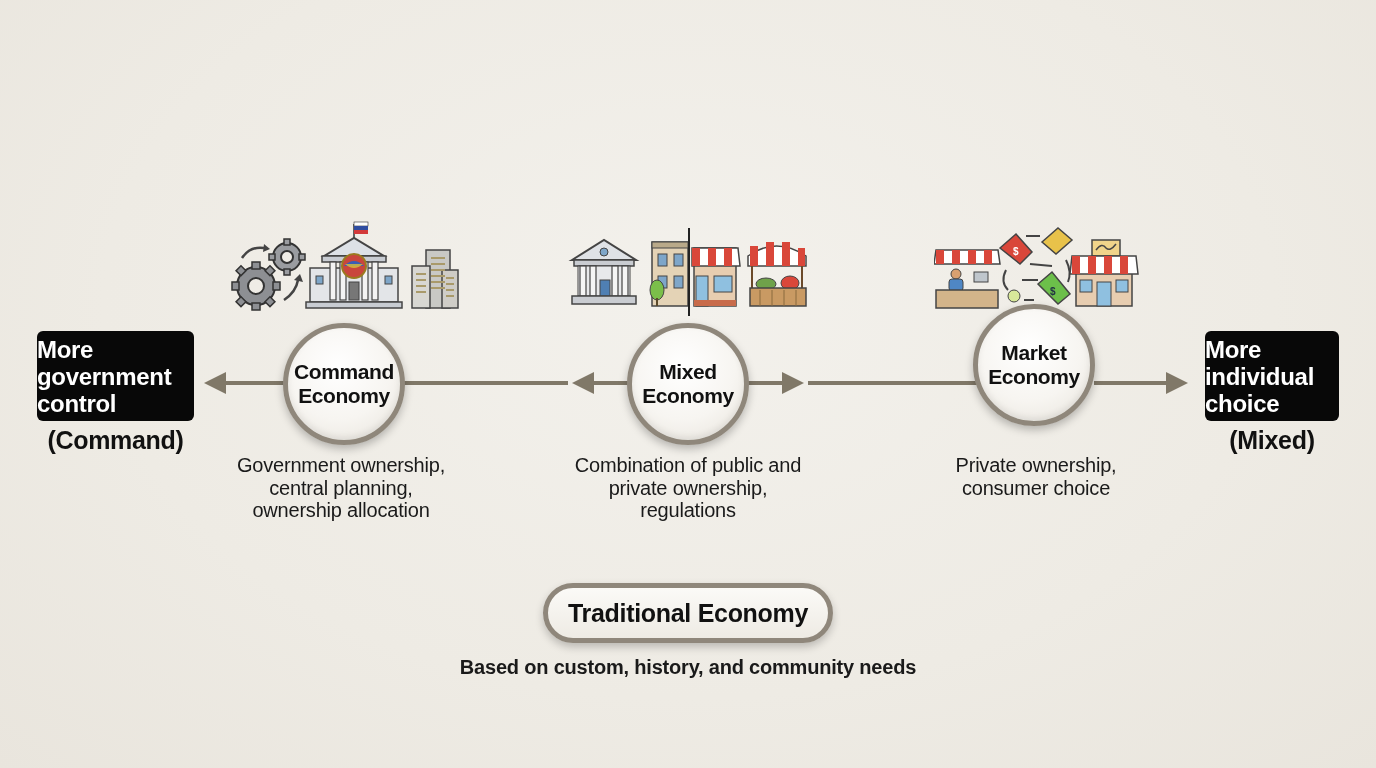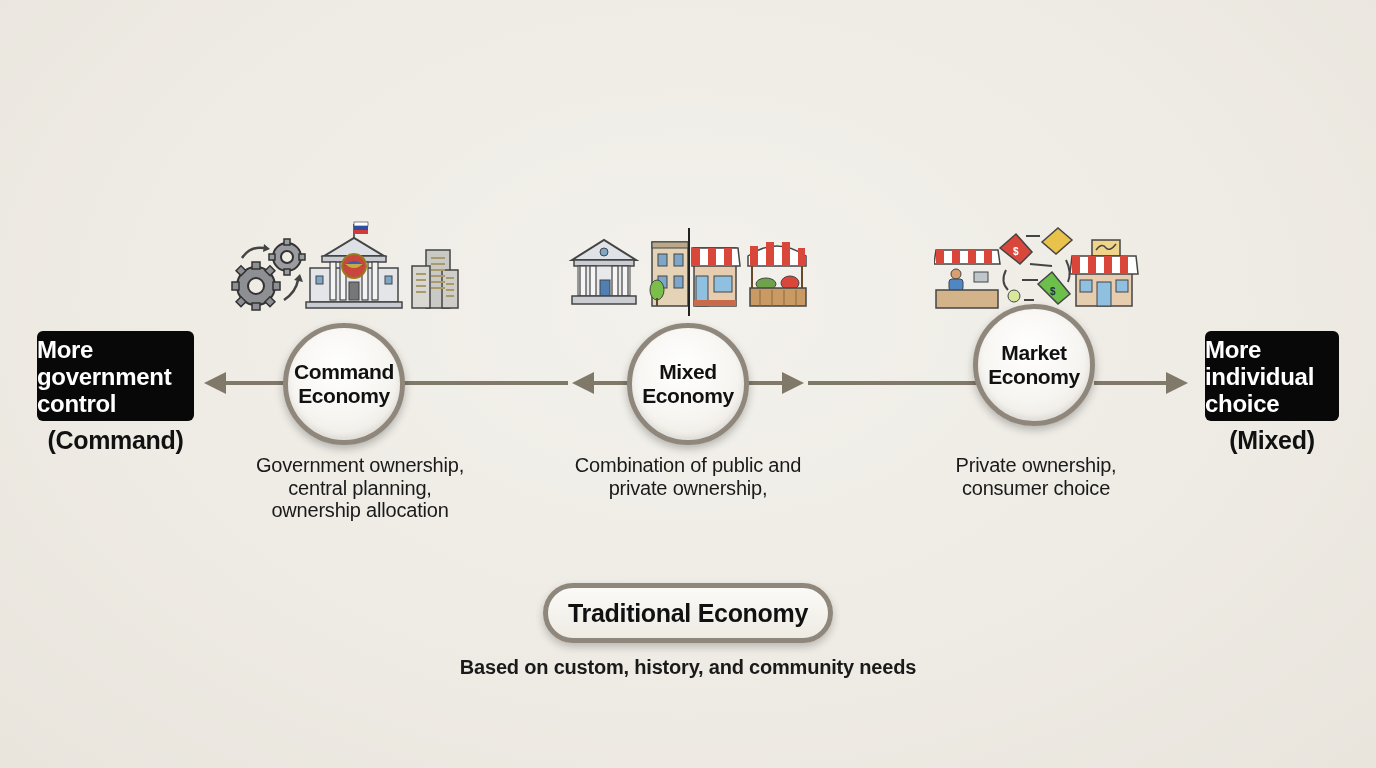--- a/index.html
+++ b/index.html
@@ -78,28 +78,29 @@
       <div>Economy</div>
     </div>
 </div>
 <div class="abs node" style="left:973px; top:304px;">
   <div>
       <div>Market</div>
       <div>Economy</div>
     </div>
 </div>
 
-<div class="abs desc" style="left:230px; top:454px; width:260px;">
+<div class="abs desc" style="left:211px; top:454px; width:260px;">
   <div>Government ownership,</div>
   <div>central planning,</div>
   <div>ownership allocation</div>
 </div>
 <div class="abs desc" style="left:550px; top:454px; width:276px;">
   <div>Combination of public and</div>
   <div>private ownership,</div>
+  <div>regulations</div>
 </div>
 <div class="abs desc" style="left:916px; top:454px; width:240px;">
   <div>Private ownership,</div>
   <div>consumer choice</div>
 </div>
 
 <div class="abs" style="left:228px; top:220px; width:234px; height:92px;">
   <svg width="234" height="92" viewBox="0 0 234 92">
     <g>
       <path d="M14 38 Q22 26 36 28" stroke="#444" stroke-width="2.5" fill="none"></path>

